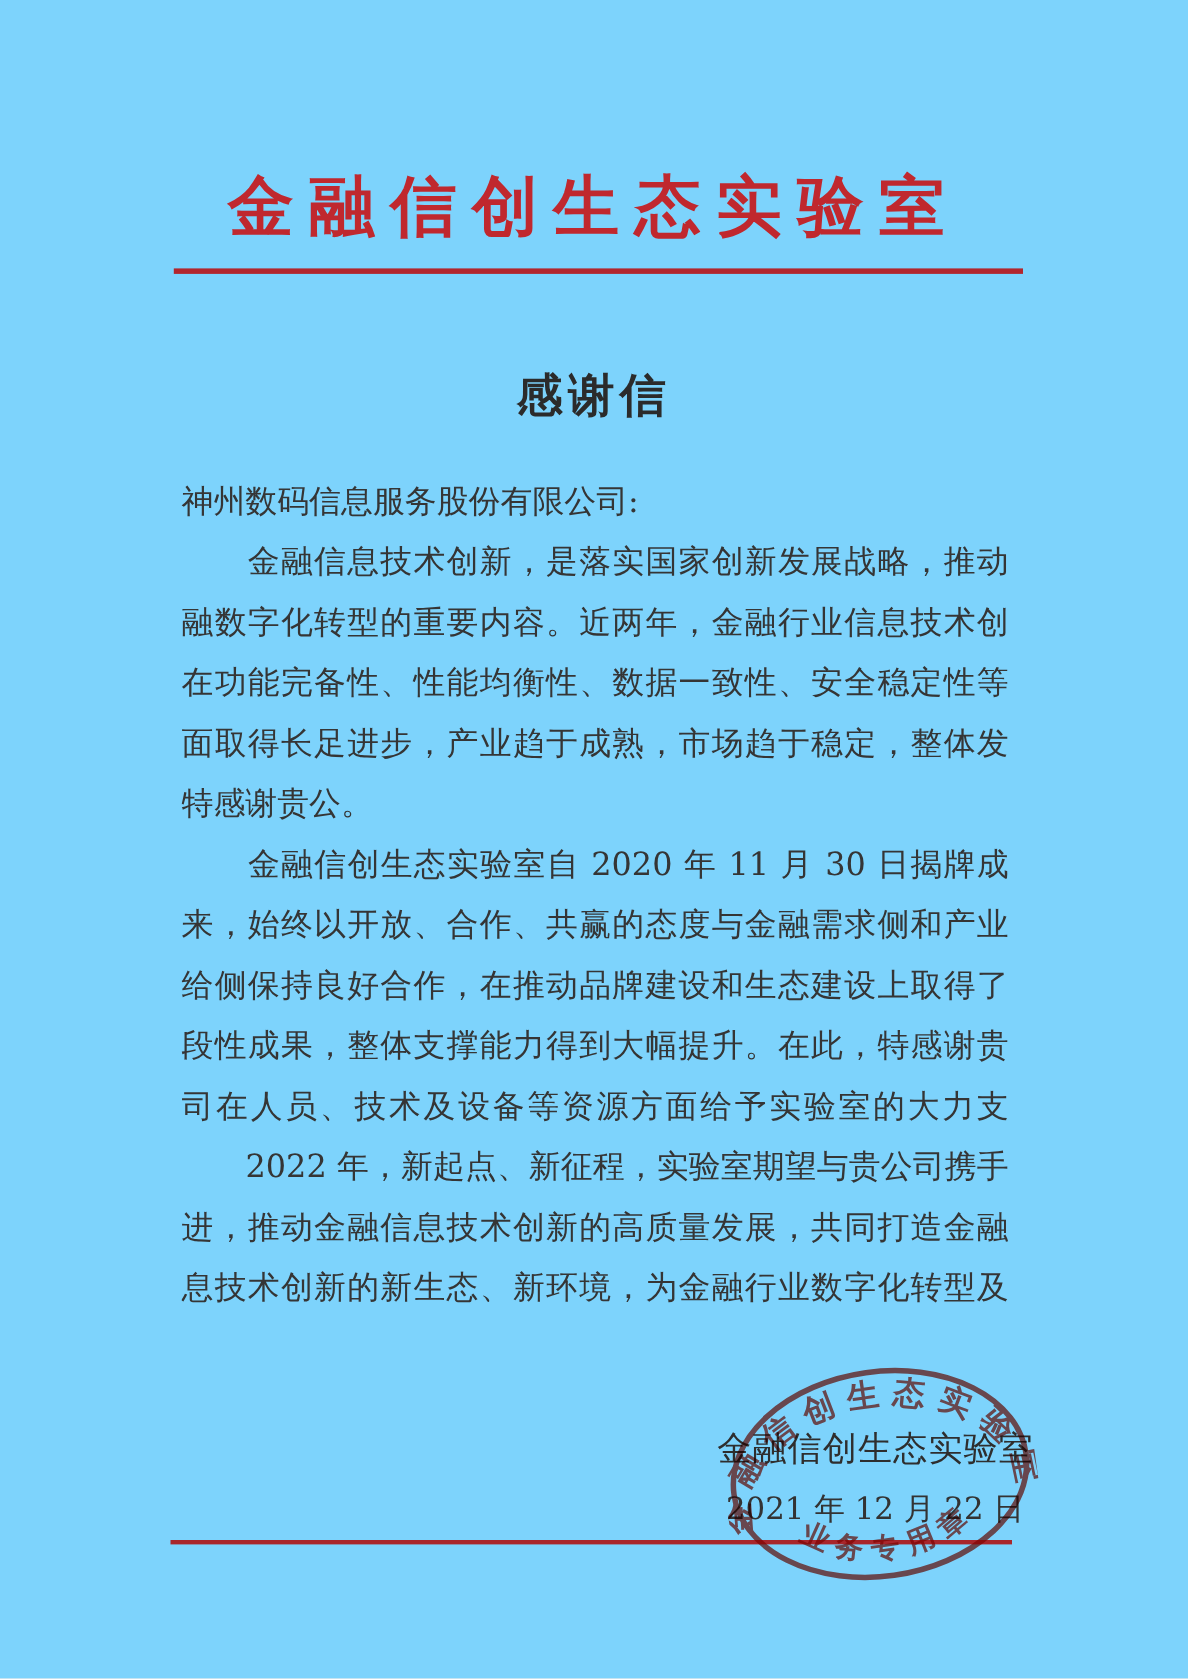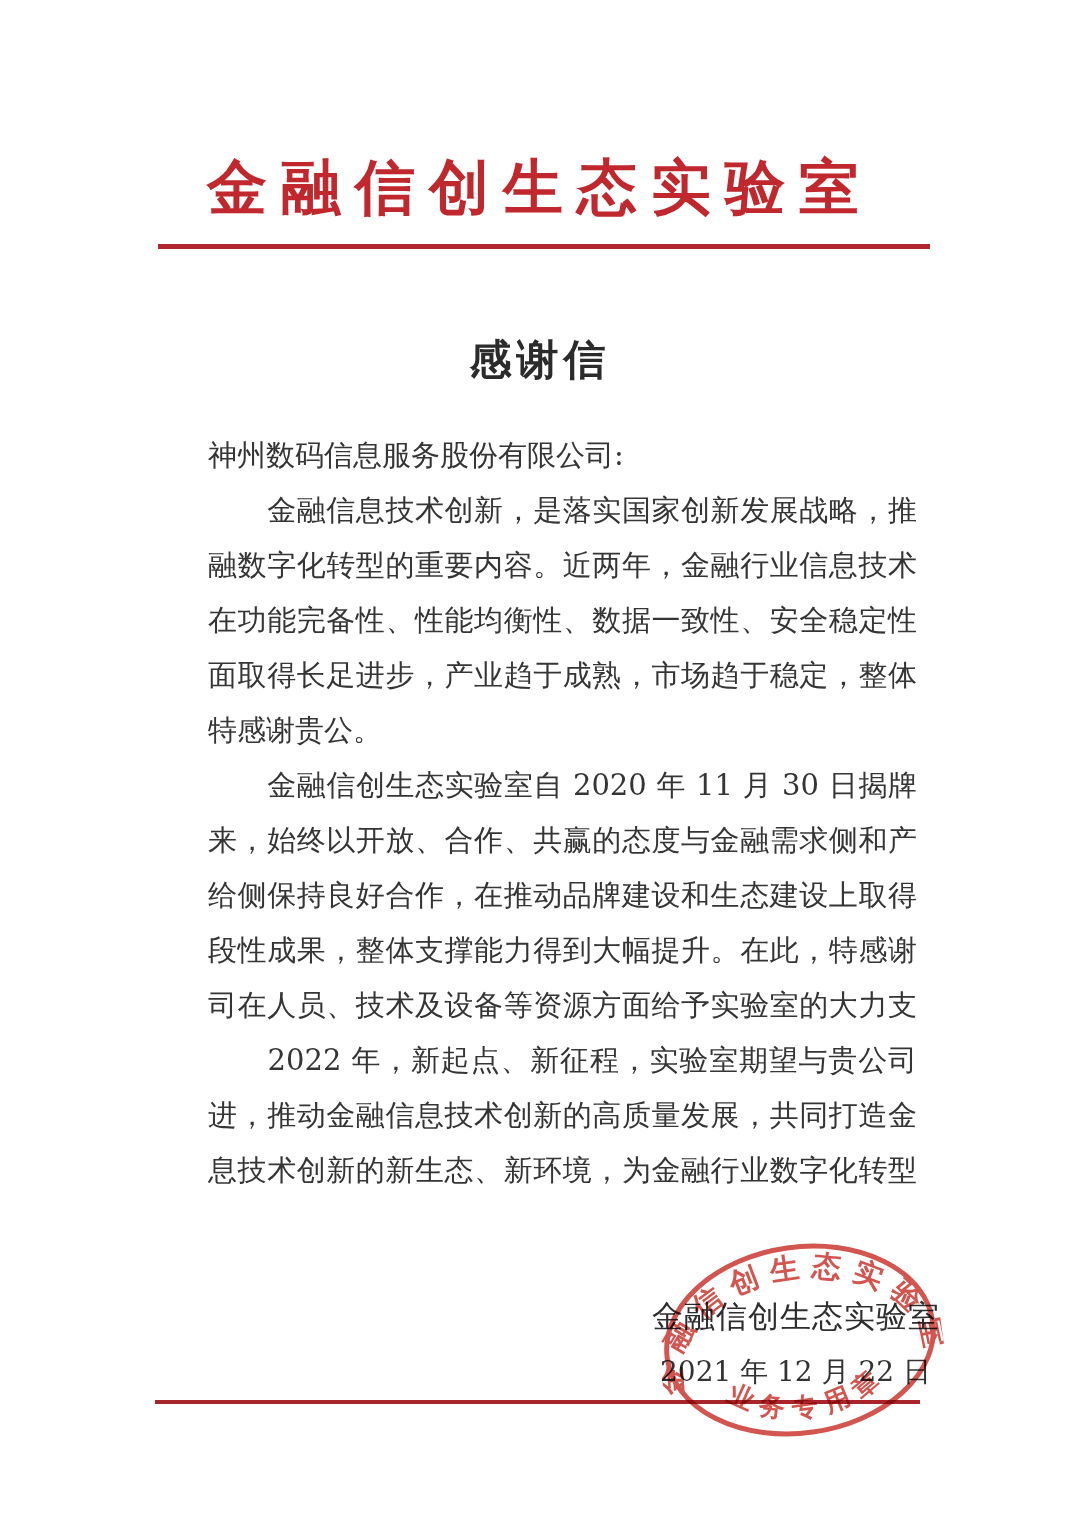--- a/index.html
+++ b/index.html
@@ -1,20 +1,20 @@
 <!DOCTYPE html>
 <html><head>
 <meta charset="utf-8">
 <style>
   html,body { margin:0; padding:0; background:#e9e9e9; }
   .page {
     position:relative;
     width:1080px; height:1526px;
     margin:0 auto;
-    background:#ffffff;
+    background:#7dd3fc;
     font-family:"DejaVu Serif","Liberation Serif",serif;
     overflow:hidden;
   }
   
   .letterhead-title {
     position:absolute; top:148px; left:0; right:0;
     text-align:center;
     font-size:60px; font-weight:bold;
     letter-spacing:14px;
     color:#c0282e;
@@ -38,21 +38,20 @@
     position:absolute; top:428px; left:165px;
     width:752px;
     font-size:29px;
     color:#353535;
   }
   .bline {
     height:55px; line-height:55px;
     text-align:justify;
     text-align-last:justify;
     overflow:hidden;
-    margin-left:43px;
   }
   .bline.end {
     text-align-last:left;
   }
   
   .sig-org {
     position:absolute; top:1296px; left:652px;
     width:276px;
     text-align:center;
     font-size:31px;

